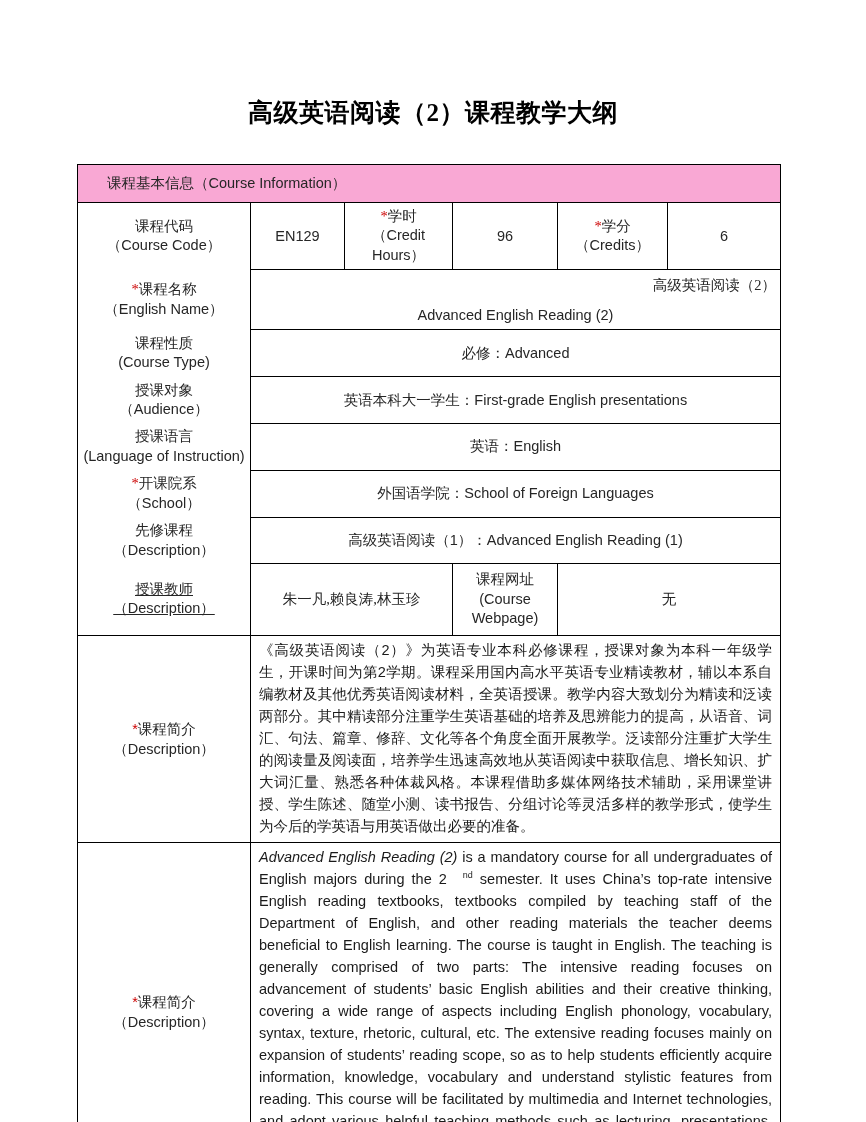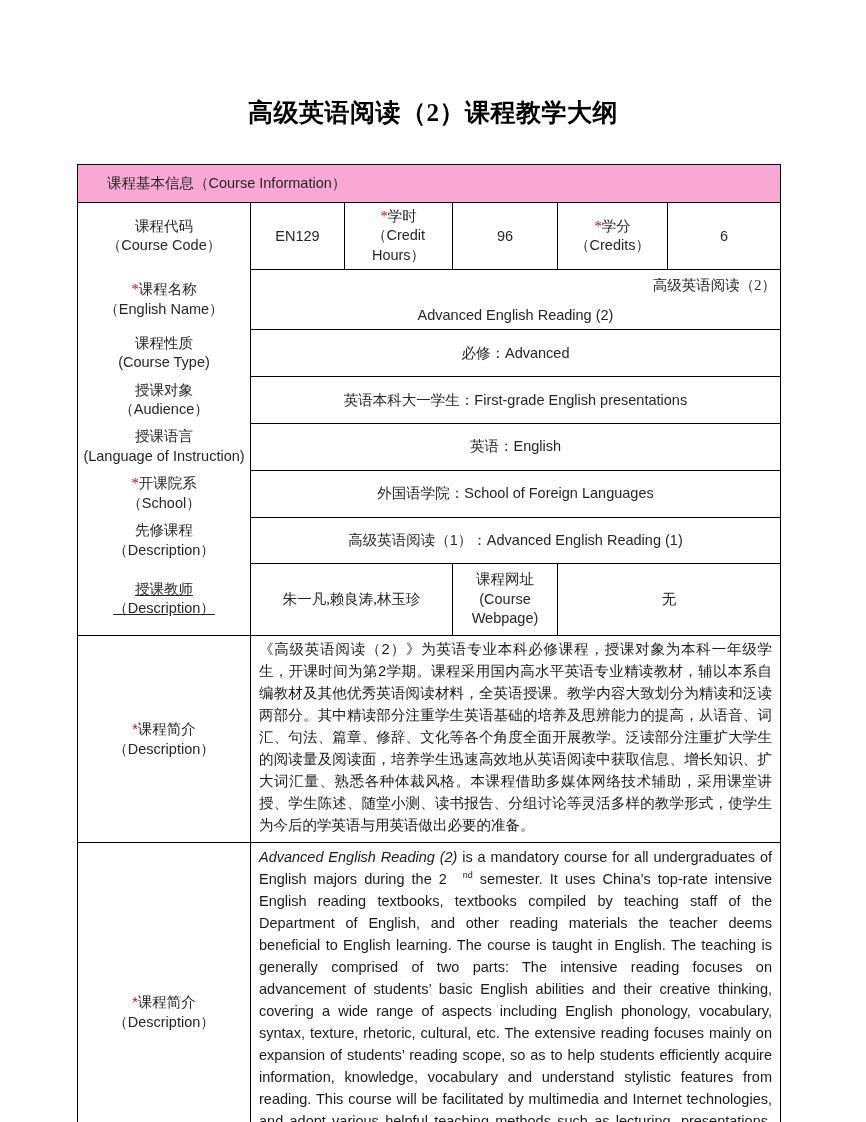--- a/index.html
+++ b/index.html
@@ -90,21 +90,21 @@
 
   .desc-cell {
     text-align: justify;
     text-justify: inter-ideograph;
     font-size: 14.6px;
     line-height: 1.5;
     padding: 3px 8px 5px 8px !important;
     color: #1a1a1a;
   }
   .desc-cn {
-    font-family: Liberation Mono, monospace;
+    font-family: Liberation Sans, sans-serif;
     font-size: 15.2px;
     line-height: 1.52;
   }
   .desc-en {
     font-family: "Liberation Sans", sans-serif;
     font-size: 14.4px;
     line-height: 1.52;
   }
   .desc-en .ital { font-style: italic; }
   sup { font-size: 0.62em; vertical-align: super; line-height: 0; margin-left: 16px; }

